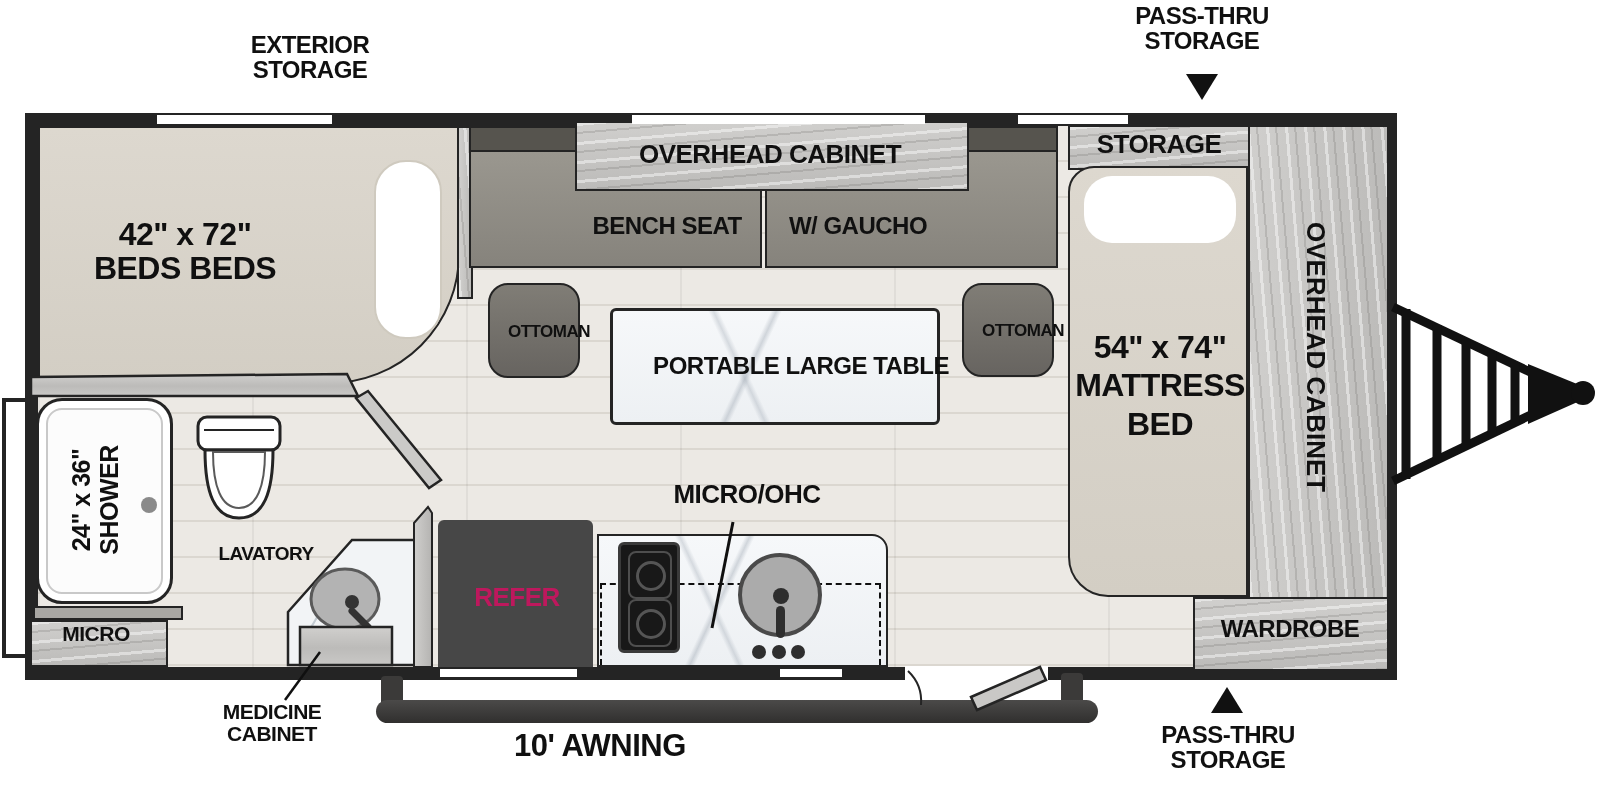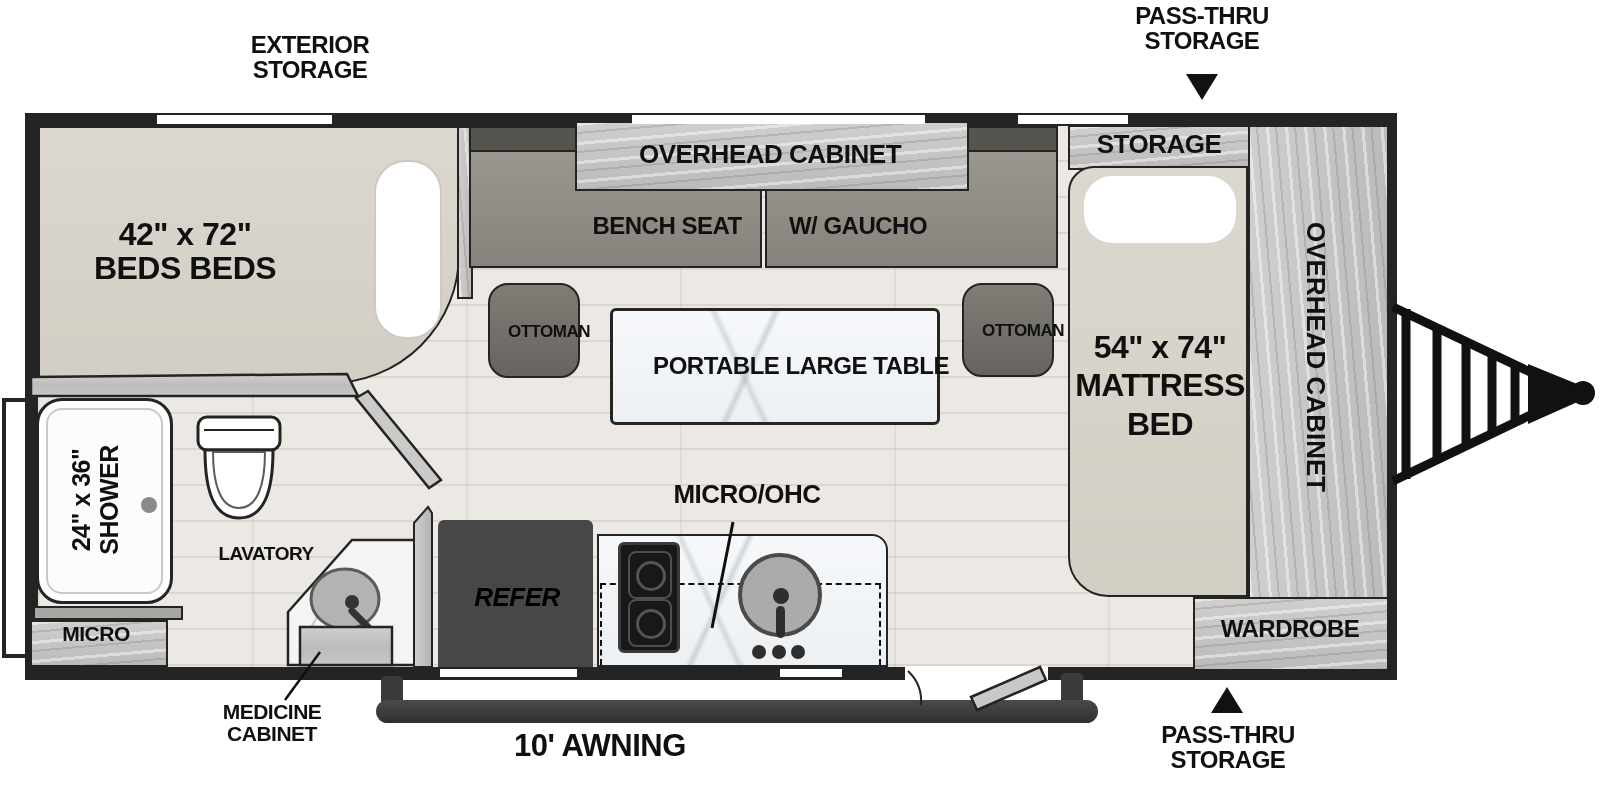--- a/index.html
+++ b/index.html
@@ -86,21 +86,21 @@
       <div>BED</div>
   </div>
 
   <div class="abs wood-v bord" style="left:1248px;top:125px;width:137px;height:472px;z-index:2;"></div>
   <div class="abs" style="left:1300px;top:222px;writing-mode:vertical-rl;font-weight:700;font-size:26px;letter-spacing:0px;color:var(--ink);z-index:6;">OVERHEAD CABINET</div>
 
   <div class="abs wood-h bord" style="left:1193px;top:597px;width:192px;height:70px;z-index:2;"></div>
   <div class="lbl lg" style="left:1290px;top:616px;z-index:6;">WARDROBE</div>
 
   <div class="abs" style="left:438px;top:520px;width:155px;height:147px;background:var(--refer);border-radius:6px 6px 0 0;z-index:2;"></div>
-  <div class="lbl md" style="left:517px;top:584px;color:#000000;z-index:6;font-style:italic;">REFER</div>
+  <div class="lbl md" style="left:517px;top:584px;color:#be185d;z-index:6;">REFER</div>
 
   <div class="abs marble" style="left:597px;top:534px;width:291px;height:133px;border:2px solid var(--wall);border-top-right-radius:16px;box-sizing:border-box;z-index:2;"></div>
   <div class="abs" style="left:600px;top:583px;width:281px;height:82px;border:2px dashed var(--ink);border-bottom:none;box-sizing:border-box;z-index:3;"></div>
 
   <div class="abs" style="left:618px;top:542px;width:62px;height:111px;background:var(--stove);border:3px solid #3a3a3a;border-radius:6px;box-sizing:border-box;z-index:3;">
     <div style="position:absolute;left:7px;top:6px;width:40px;height:44px;border:2px solid #4e4e4e;border-radius:8px;">
       <div style="position:absolute;left:6px;top:8px;width:24px;height:24px;border:3px solid #555;border-radius:50%;"></div>
       </div>
     <div style="position:absolute;left:7px;top:54px;width:40px;height:44px;border:2px solid #4e4e4e;border-radius:8px;">
       <div style="position:absolute;left:6px;top:8px;width:24px;height:24px;border:3px solid #555;border-radius:50%;"></div>

